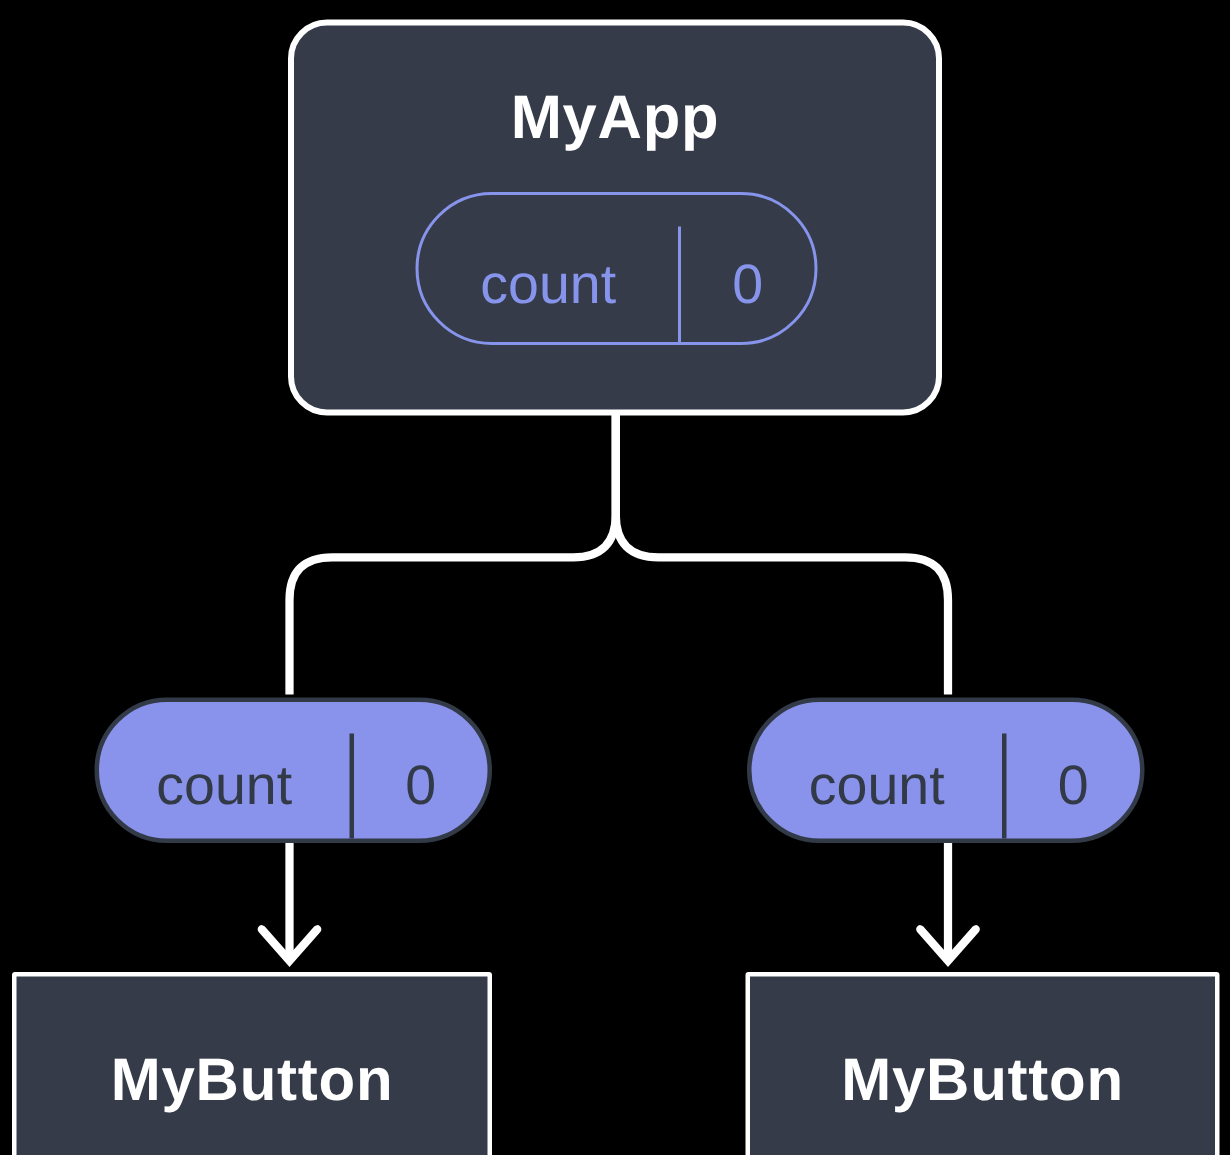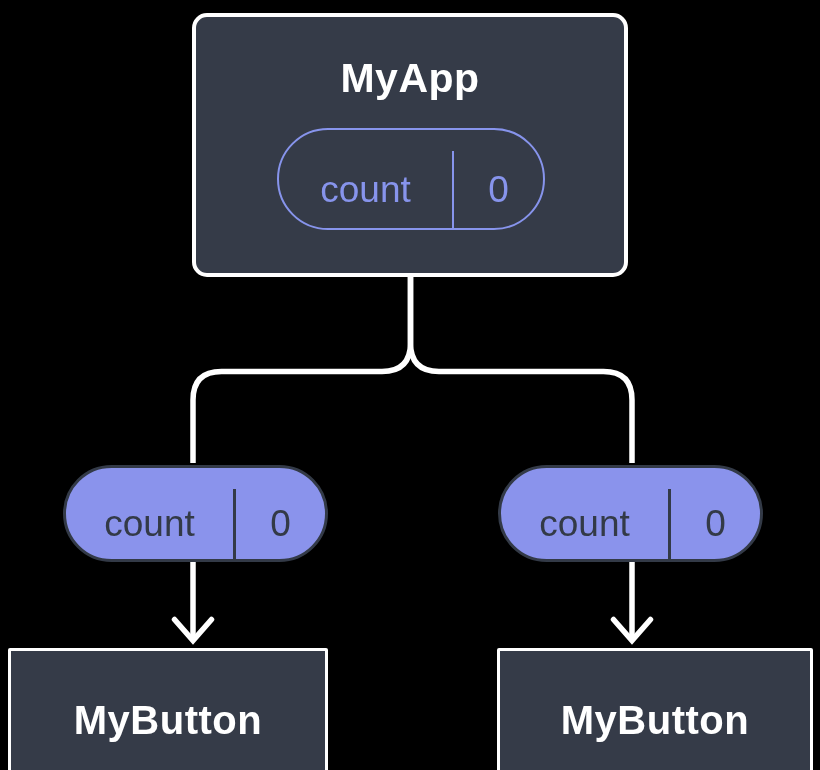--- a/index.html
+++ b/index.html
@@ -29,21 +29,21 @@
     box-sizing: border-box;
     display: flex;
     align-items: center;
     justify-content: center;
   }
   .node-root {
     left: 192px;
     top: 13px;
     width: 436px;
     height: 264px;
-    border-radius: 15px;
+    border-radius: 26px;
     display: block;
   }
   .node-title {
     color: #FFFFFF;
     font-weight: 700;
     font-size: 41px;
     letter-spacing: 0.5px;
     text-align: center;
   }
   .root-title {

